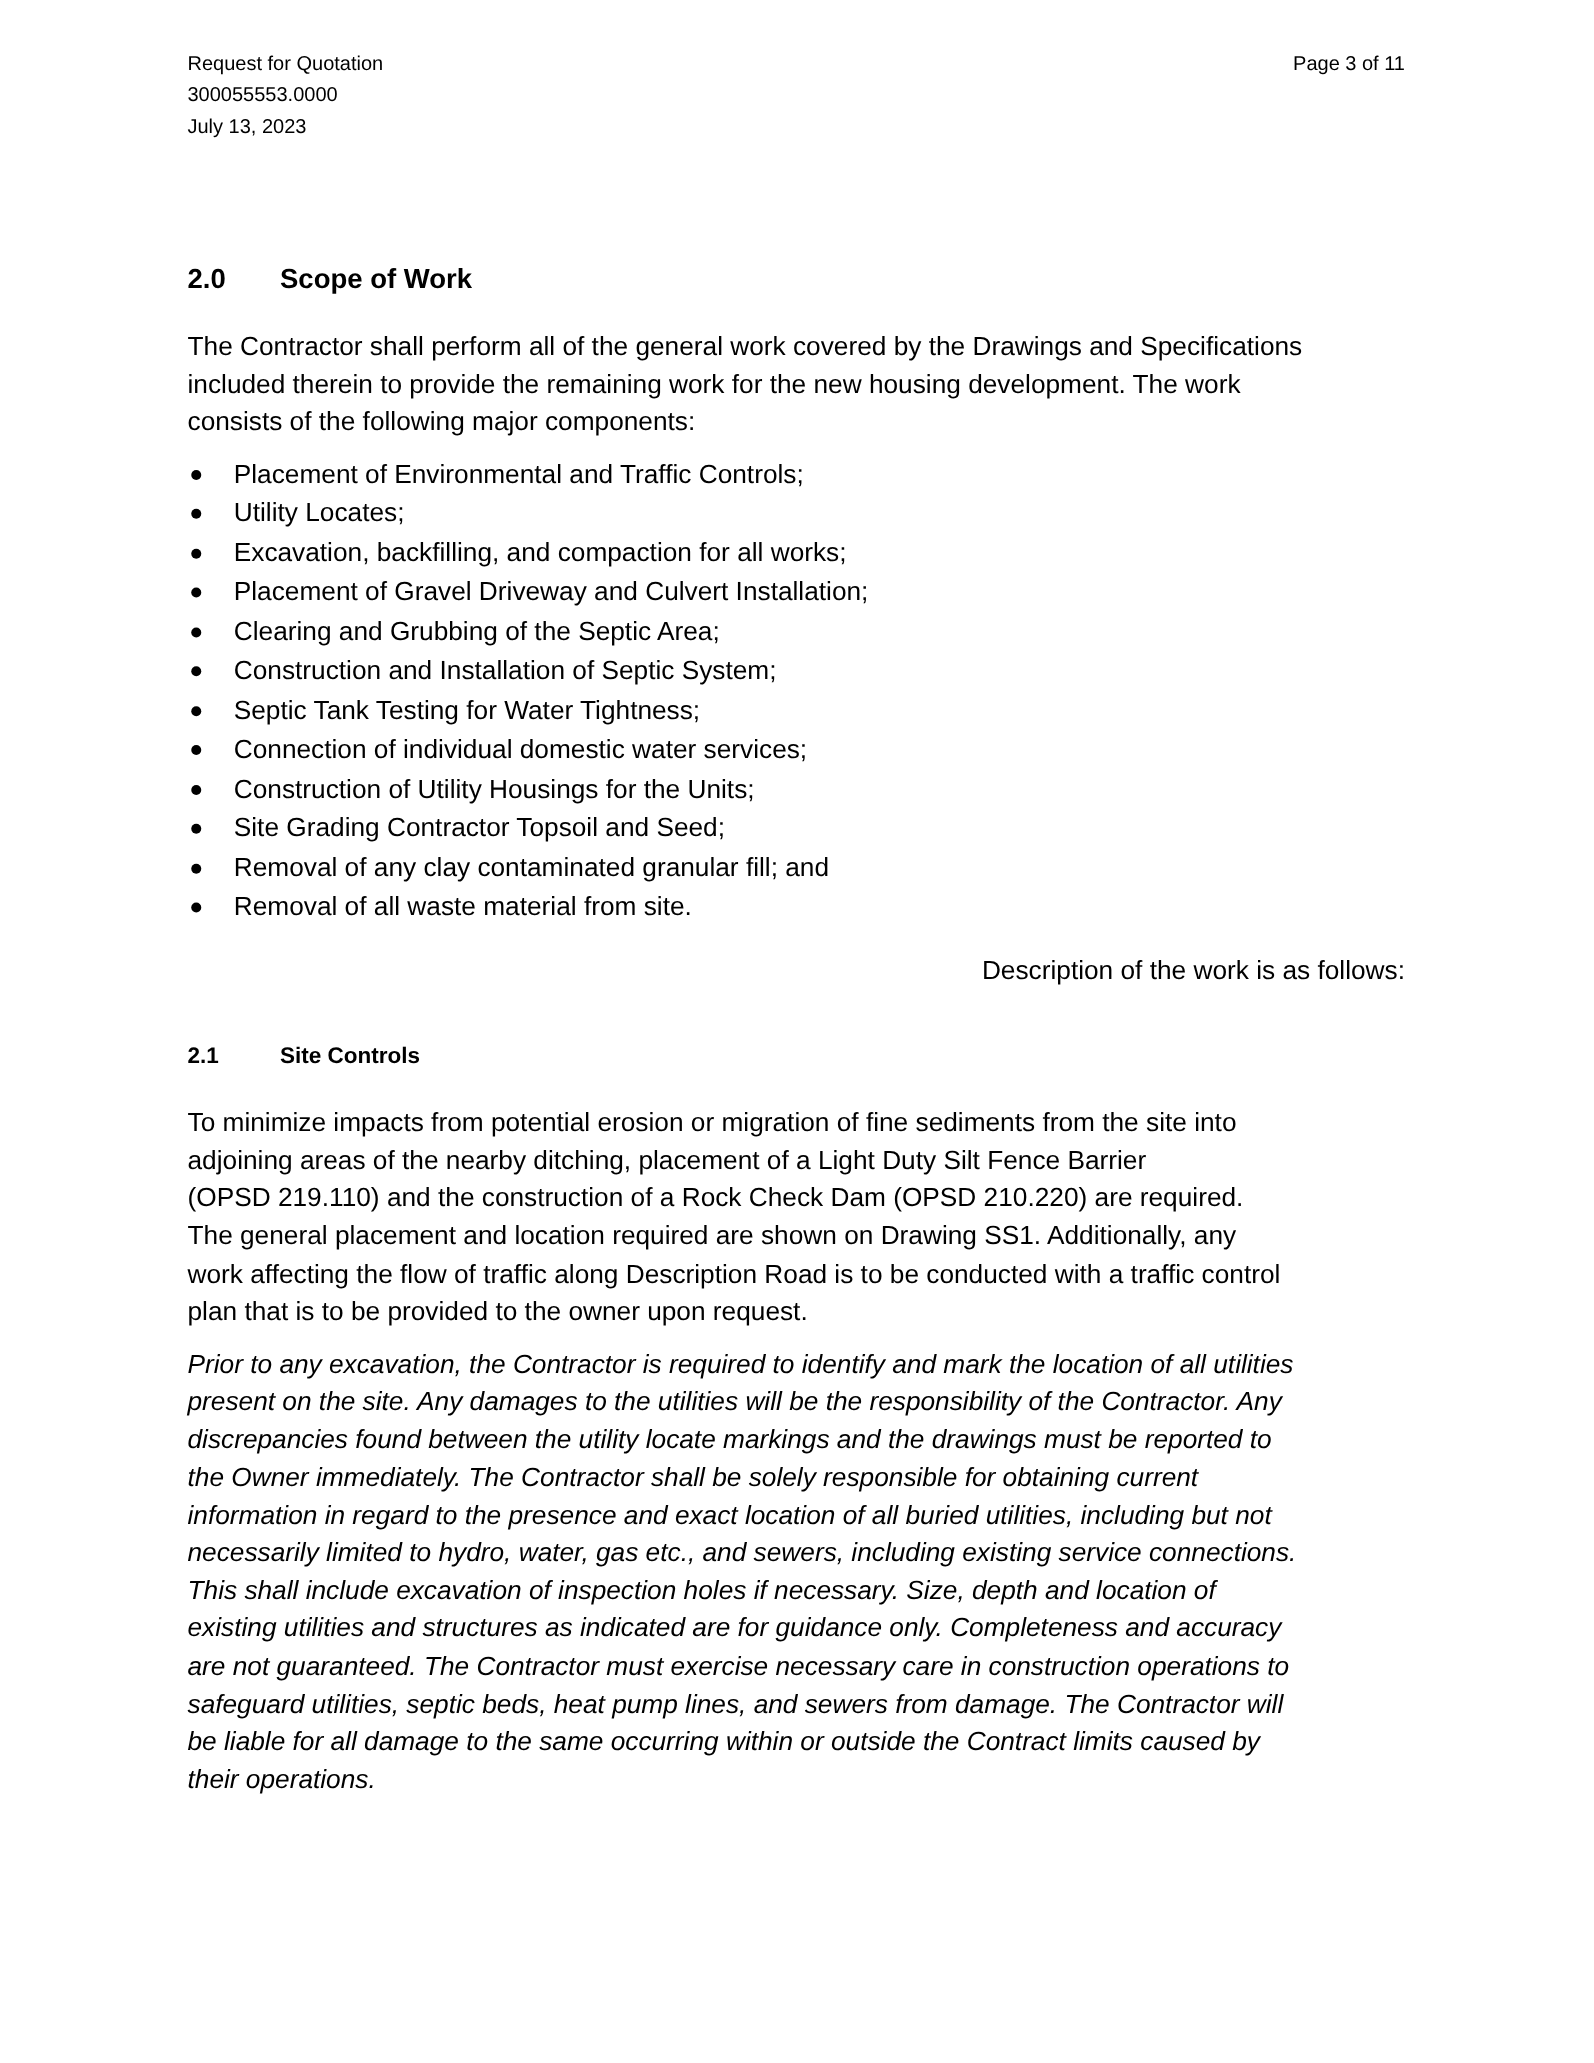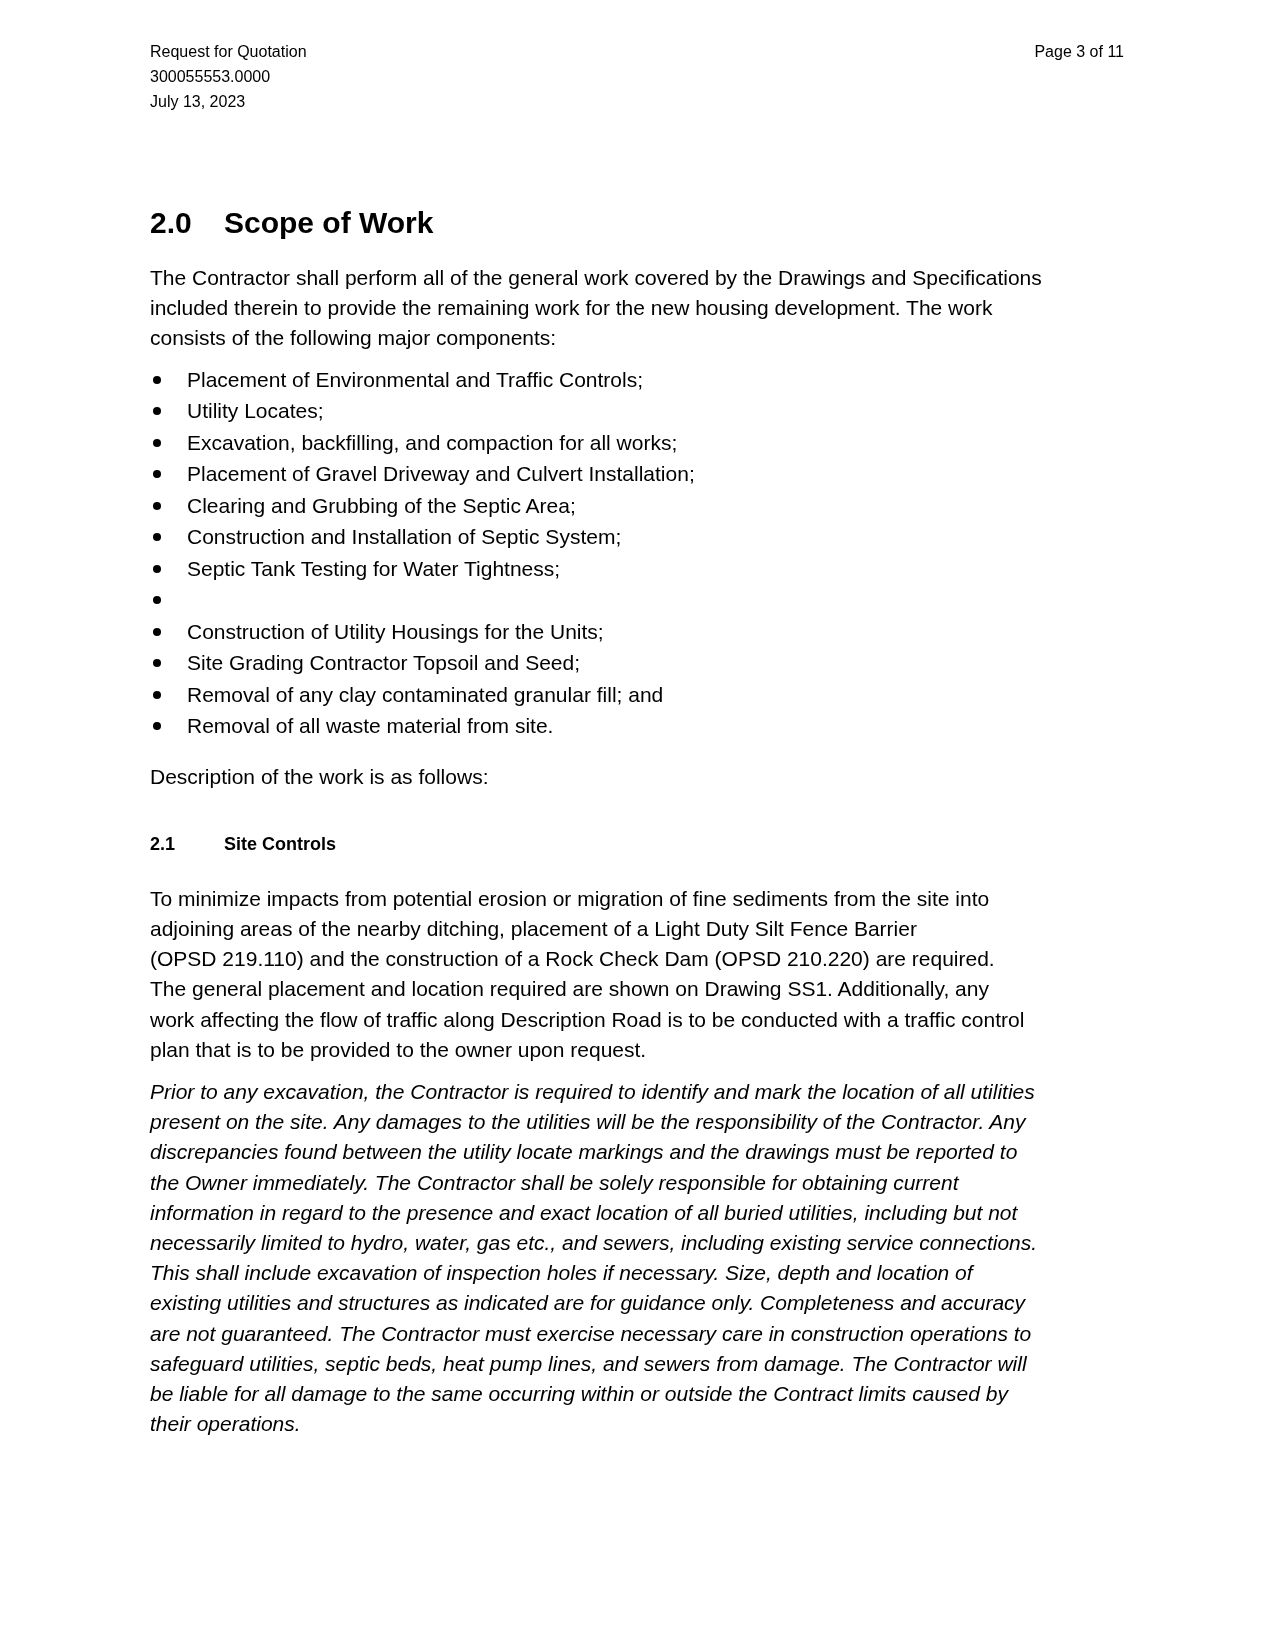--- a/index.html
+++ b/index.html
@@ -30,21 +30,21 @@
     .content {
       position: absolute;
       left: 150px;
       top: 208px;
       width: 974px;
       font-size: 21px;
       line-height: 30.2px;
     }
     .section-heading {
       font-weight: bold;
-      font-size: 30px;
+      font-size: 22px;
       line-height: 30px;
       margin: 0;
       display: flex;
       white-space: nowrap;
     }
     .section-heading .num { width: 74px; display: inline-block; }
     .section-heading.sub { font-size: 18px; }
 
     p {
       margin: 0;
@@ -100,28 +100,28 @@
   </div>
 
   <ul class="bullets" style="margin-top:10px;">
     <li><span class="bullet"></span><span>Placement of Environmental and Traffic Controls;</span></li>
     <li><span class="bullet"></span><span>Utility Locates;</span></li>
     <li><span class="bullet"></span><span>Excavation, backfilling, and compaction for all works;</span></li>
     <li><span class="bullet"></span><span>Placement of Gravel Driveway and Culvert Installation;</span></li>
     <li><span class="bullet"></span><span>Clearing and Grubbing of the Septic Area;</span></li>
     <li><span class="bullet"></span><span>Construction and Installation of Septic System;</span></li>
     <li><span class="bullet"></span><span>Septic Tank Testing for Water Tightness;</span></li>
-    <li><span class="bullet"></span></li>
+    <li><span class="bullet"></span><span>Connection of individual domestic water services;</span></li>
     <li><span class="bullet"></span><span>Construction of Utility Housings for the Units;</span></li>
     <li><span class="bullet"></span><span>Site Grading Contractor Topsoil and Seed;</span></li>
     <li><span class="bullet"></span><span>Removal of any clay contaminated granular fill; and</span></li>
     <li><span class="bullet"></span><span>Removal of all waste material from site.</span></li>
   </ul>
 
-  <p style="margin-top:20px;">Description of the work is as follows:</p>
+  <p style="margin-top:20px;text-align:right;">Description of the work is as follows:</p>
 
   <h2 class="section-heading sub" style="margin-top:37px;">
     <span class="num">2.1</span>
     <span>Site Controls</span>
   </h2>
 
   <div class="para-block" style="margin-top:25px;">
     <div>To minimize impacts from potential erosion or migration of fine sediments from the site into</div>
     <div>adjoining areas of the nearby ditching, placement of a Light Duty Silt Fence Barrier</div>
     <div>(OPSD 219.110) and the construction of a Rock Check Dam (OPSD 210.220) are required.</div>

